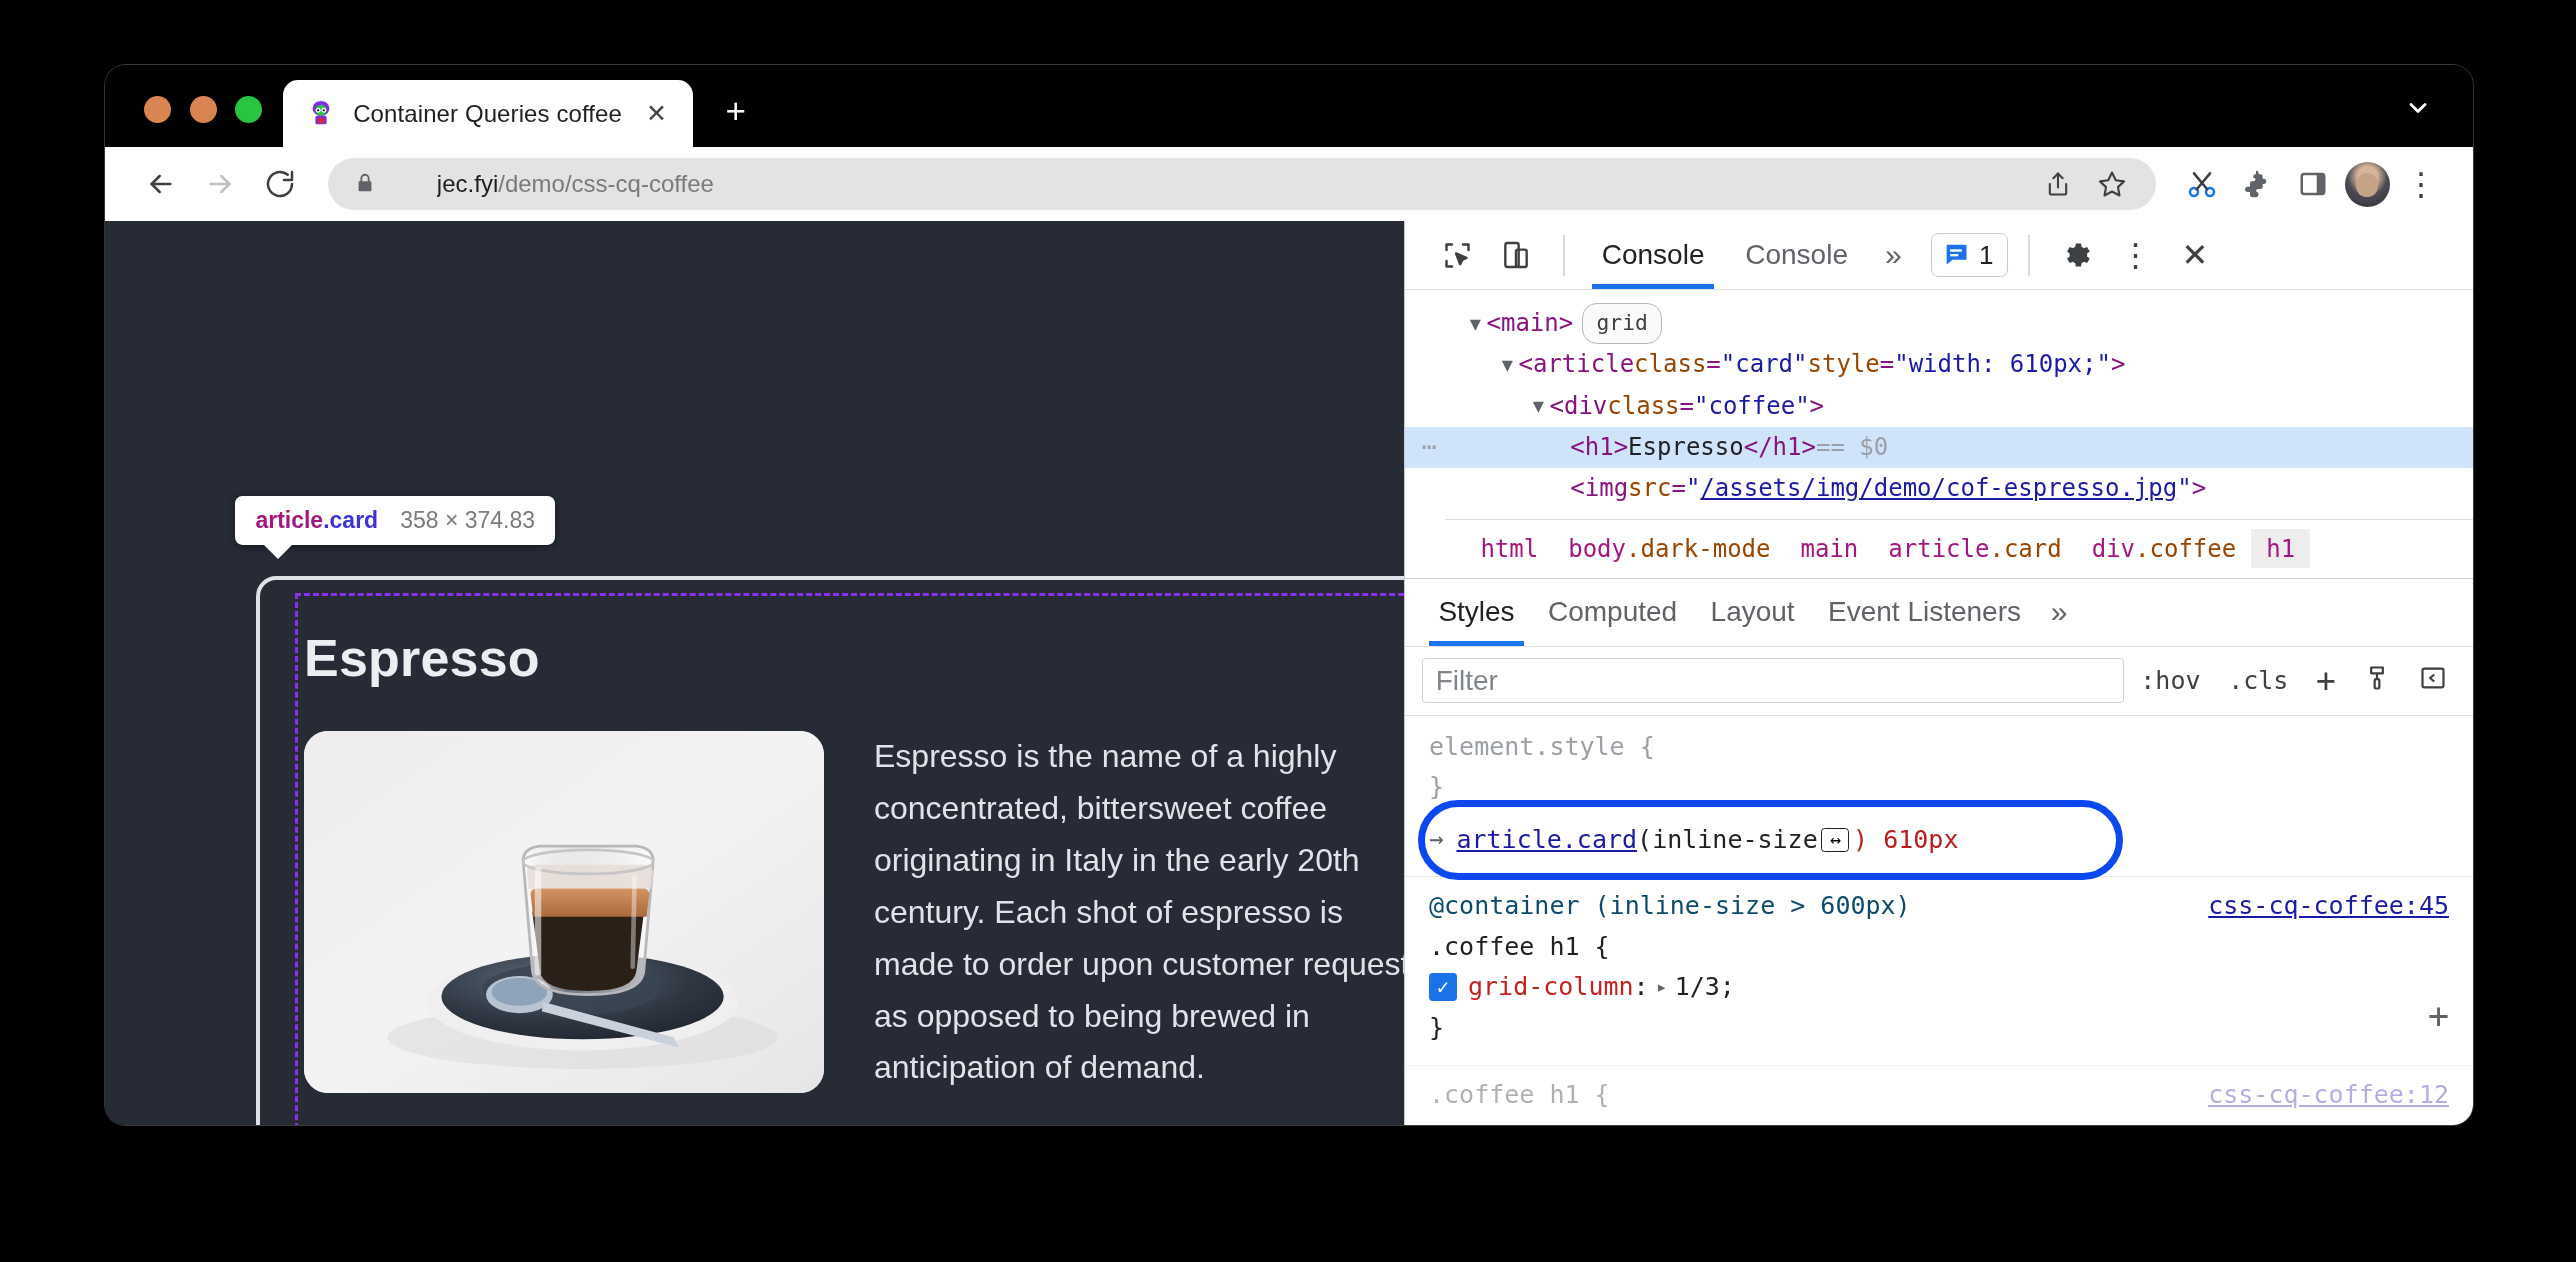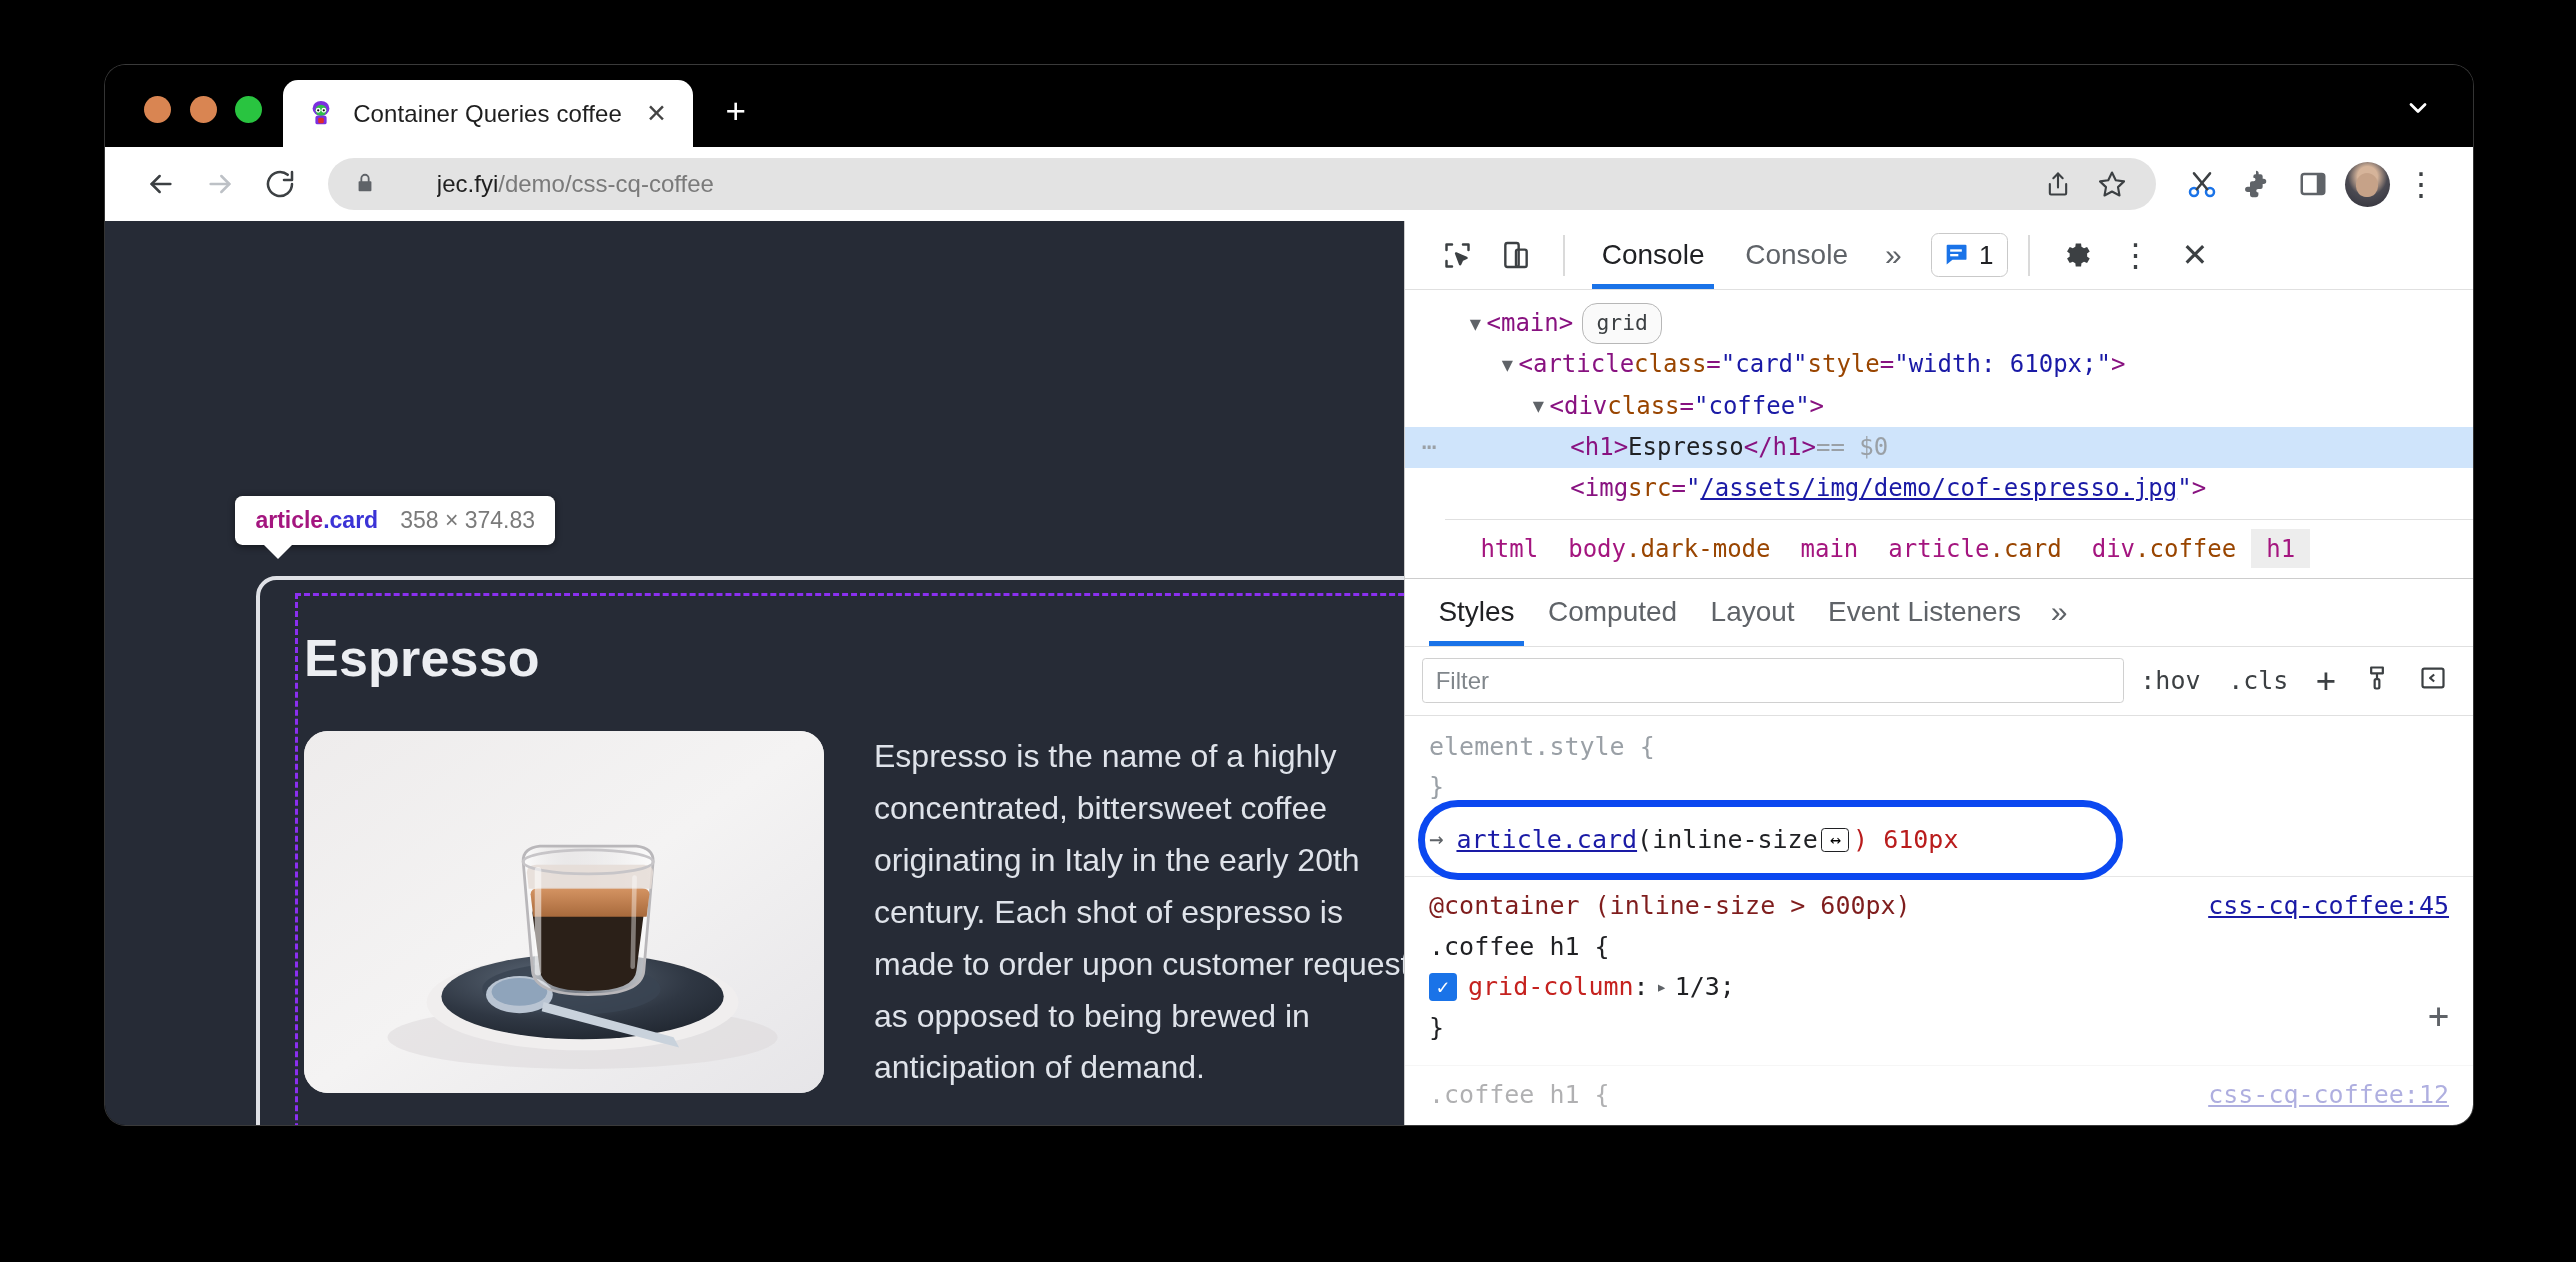--- a/index.html
+++ b/index.html
@@ -344,21 +344,21 @@
     border-bottom: 1.9px solid #e0e0e0;
     padding: 0 15px 0 16.7px;
     gap: 5.6px;
   }
   #filter-input {
     flex: 1 1 auto;
     height: 45px;
     border: 1.9px solid #d0d0d0;
     border-radius: 3.7px;
     padding: 0 13px;
-    font-size: 24px;
+    font-size: 28px;
     font-family: "Liberation Sans", sans-serif;
     color: #202124;
     background: #fff;
     min-width: 0;
   }
   #filter-input::placeholder { color: #80868b; }
   .filter-tool {
     font-family: "DejaVu Sans Mono", monospace;
     font-size: 25px; color: #3c4043;
     padding: 0 11px;
@@ -377,21 +377,21 @@
   .css-line { padding: 0 24px; white-space: nowrap; display: flex; }
   .css-sel-grey { color: #9aa0a6; }
   .rule-block { border-top: 1.9px solid #e6e6e6; padding-top: 9.3px; margin-top: 9.3px; position: relative; }
   .rule-src {
     position: absolute; right: 24px; top: 9.3px;
     color: #1a1aa6; text-decoration: underline;
     font-size: 25px;
   }
   .prop-name { color: #c5221f; }
   .prop-val  { color: #202124; }
-  .at-rule   { color: #7f1d1d; }
+  .at-rule   { color: #0c4a6e; }
   .sel-name  { color: #202124; }
   .cb {
     width: 28px; height: 28px;
     background: #1a73e8;
     border-radius: 3.7px;
     display: inline-flex; align-items: center; justify-content: center;
     color: #fff; font-size: 20.4px; line-height: 1;
     margin-right: 11px;
     flex: 0 0 28px;
   }

